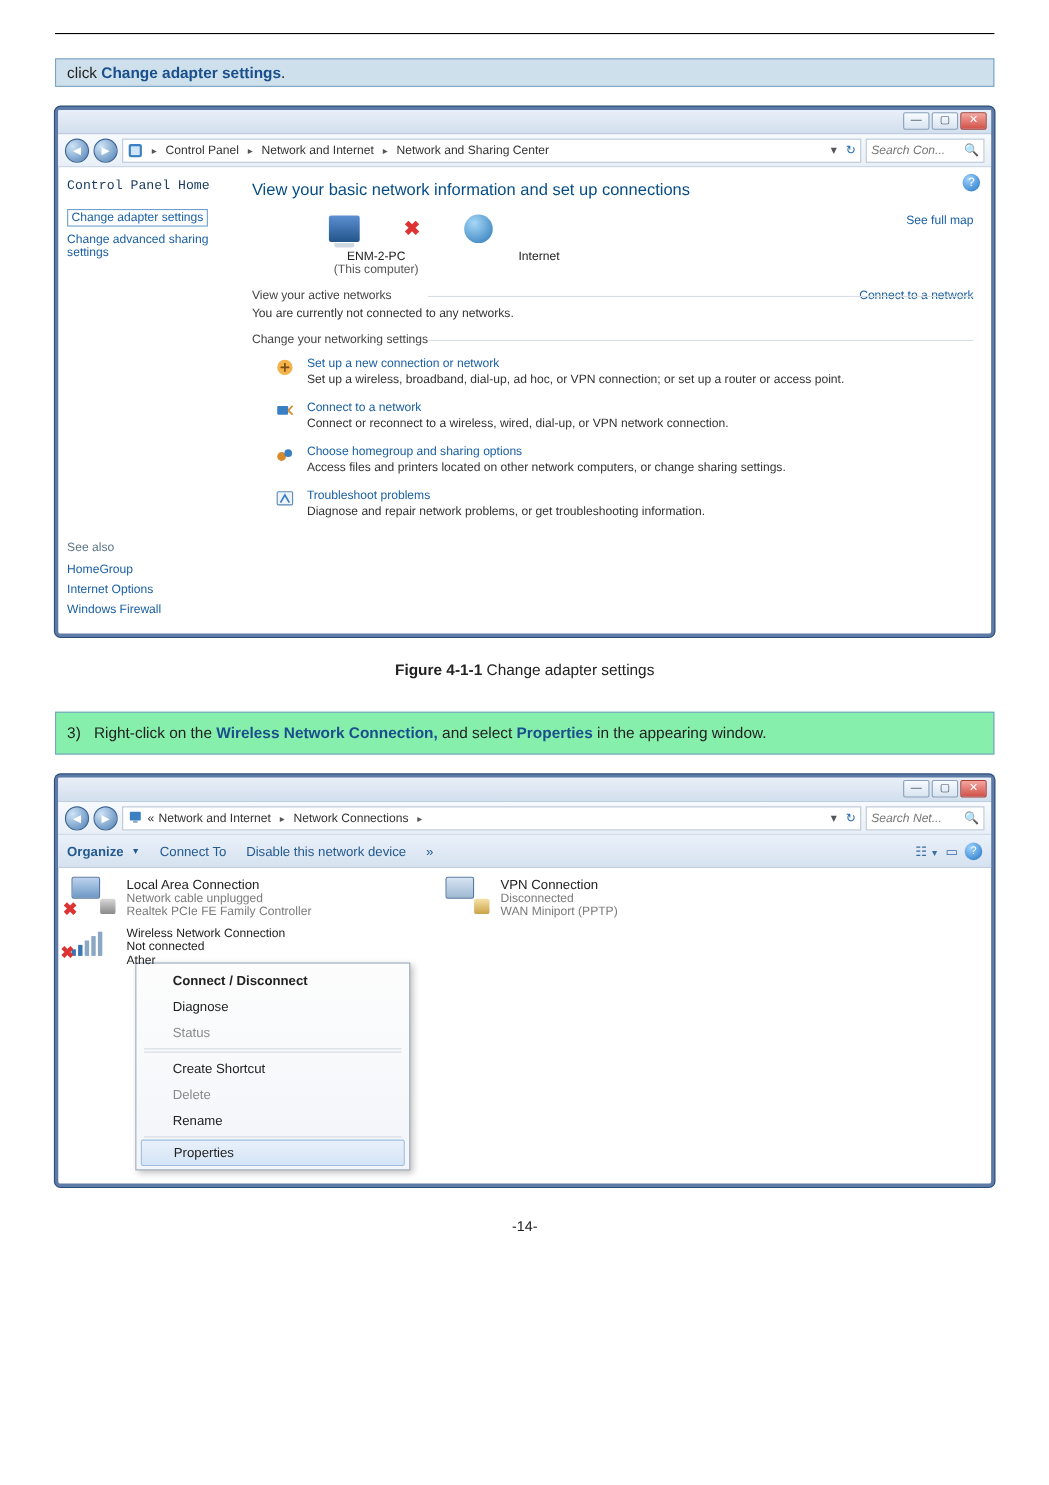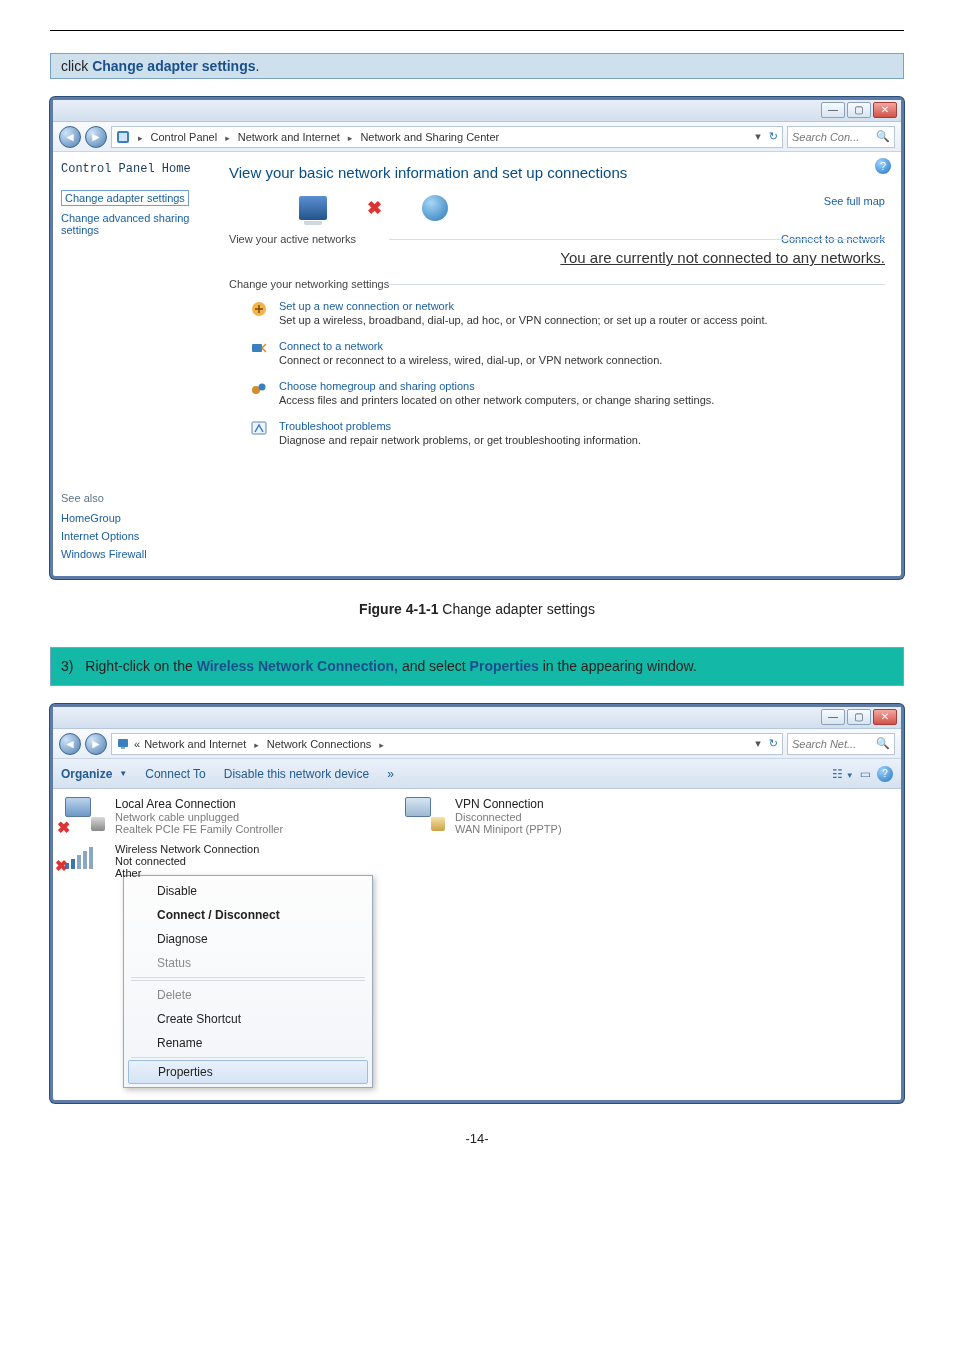--- a/index.html
+++ b/index.html
@@ -18,21 +18,21 @@
     border: 1px solid #7aa2c4;
     padding: 4px 10px;
     font-size: 14px;
     color: #222;
     margin-bottom: 18px;
   }
   .step-bar strong { color: #1a4f8c; font-weight: bold; }
   .caption { text-align: center; margin: 22px 0 30px; font-size: 14px; }
   .caption b { font-weight: bold; }
   ol.step-list { list-style: none; margin-bottom: 18px; }
-  ol.step-list li { background: #14b8a6; border: 1px solid #7aa2c4; padding: 6px 24px; font-size: 14px; }
+  ol.step-list li { background: #86efac; border: 1px solid #7aa2c4; padding: 6px 24px; font-size: 14px; }
   ol.step-list li .num { display:inline-block; margin-left:-24px; padding-right:8px;}
   
   .win {
     border: 3px solid #5e7ba8;
     border-radius: 5px;
     background: #fff;
     margin-bottom: 10px;
     font-size: 11px;
     box-shadow: 0 0 0 1px #2a4d78;
   }
@@ -84,21 +84,21 @@
   .mapic .icon-pc::after{content:""; position:absolute; bottom:-5px; left:5px; right:5px; height:4px; background:#cfd7e0; border-radius:0 0 2px 2px;}
   .mapic .icon-globe { width:26px;height:26px;border-radius:50%;background:radial-gradient(circle at 35% 30%,#a6d7f7,#2a78b7);margin:0 auto;}
   .mapx { color:#d33; font-weight:bold; font-size:18px;}
   .maplabels { display:flex; gap: 38px; padding-left:58px; color:#222; font-size:11px; margin-bottom:10px;}
   .maplabels div{ width:110px; text-align:center;}
   .rightlink{ float:right; color:#1a5fa3; font-size:11px;}
   .groupbox { margin-top:12px;}
   .grouphead { color:#444; font-size:11px; margin-bottom:4px; position:relative;}
   .grouphead::after{ content:""; position:absolute; left:160px; right:0; top:50%; border-top:1px solid #d7dee6;}
   .networks-right{ float:right; color:#1a5fa3;}
-  .subnote{ text-align:right; color:#333; font-size:15px; margin:4px 0 12px;text-decoration:underline;}
+  .subnote{ text-align:left; color:#333; font-size:11px; margin:4px 0 12px;}
   .item { display:flex; gap:10px; margin:10px 0 14px 20px;}
   .item .ibox{ width:20px; display:flex; justify-content:center;}
   .item .ttl { color:#1a5fa3; font-size:11px; margin-bottom:2px;}
   .item .desc{ color:#333; font-size:11px;}
   .see-also { padding: 14px 8px 12px 10px; color:#1a5fa3; font-size:11px;}
   .see-also .hd{ color:#5d7587; margin-bottom:8px;}
   .see-also div{ margin-bottom:6px;}
   
   .toolbar2 { background:linear-gradient(#eaf1fa,#d6e2f0); height:30px; border-bottom:1px solid #bac8d8; display:flex; align-items:center; padding:0 8px; gap:18px; font-size:12px; color:#235a8f;}
   .toolbar2 .orgbtn{ color:#235a8f; display:flex; align-items:center; gap:4px;font-weight:bold;}
@@ -203,20 +203,27 @@
       <a class="rightlink">See full map</a>
       <div class="maprow">
         <div class="mapic">
             <div class="icon-pc"></div>
           </div>
         <span class="mapx">✖</span>
         <div class="mapic">
             <div class="icon-globe"></div>
           </div>
       </div>
+      <div class="maplabels">
+        <div>
+          <span>ENM-2-PC</span><br>
+          <span style="color:#555;">(This computer)</span>
+        </div>
+        <div>Internet</div>
+      </div>
 
       <div class="groupbox">
         <div class="grouphead">
           <span>View your active networks</span>
           <a class="networks-right">Connect to a network</a>
         </div>
         <div class="subnote">You are currently not connected to any networks.</div>
       </div>
 
       <div class="groupbox">
@@ -381,28 +388,27 @@
       </div>
       <div class="lines">
         <div class="nm">Wireless Network Connection</div>
         <div class="gray">Not connected</div>
         <div class="gray">Ather</div>
       </div>
     </div>
   </div>
 
   <div class="ctxmenu">
-    <div class="mi"><span class="ic"><span class="shield"></span></span><span>Disable</span></div>
     <div class="mi bold"><span>Connect / Disconnect</span></div>
     <div class="mi"><span>Diagnose</span></div>
     <div class="mi gray"><span>Status</span></div>
     <div class="sep"></div>
     <div class="sep"></div>
+    <div class="mi"><span>Create Shortcut</span></div>
     <div class="mi gray"><span class="ic"><span class="shield" style="opacity:.4;"></span></span><span>Delete</span></div>
-    <div class="mi"><span>Create Shortcut</span></div>
     <div class="mi"><span class="ic"><span class="shield"></span></span><span>Rename</span></div>
     <div class="sep"></div>
     <div class="mi sel"><span class="ic"><span class="shield"></span></span><span>Properties</span></div>
   </div>
 
 </div>
 
 <div class="footer">-14-</div>
 
 </body></html>

